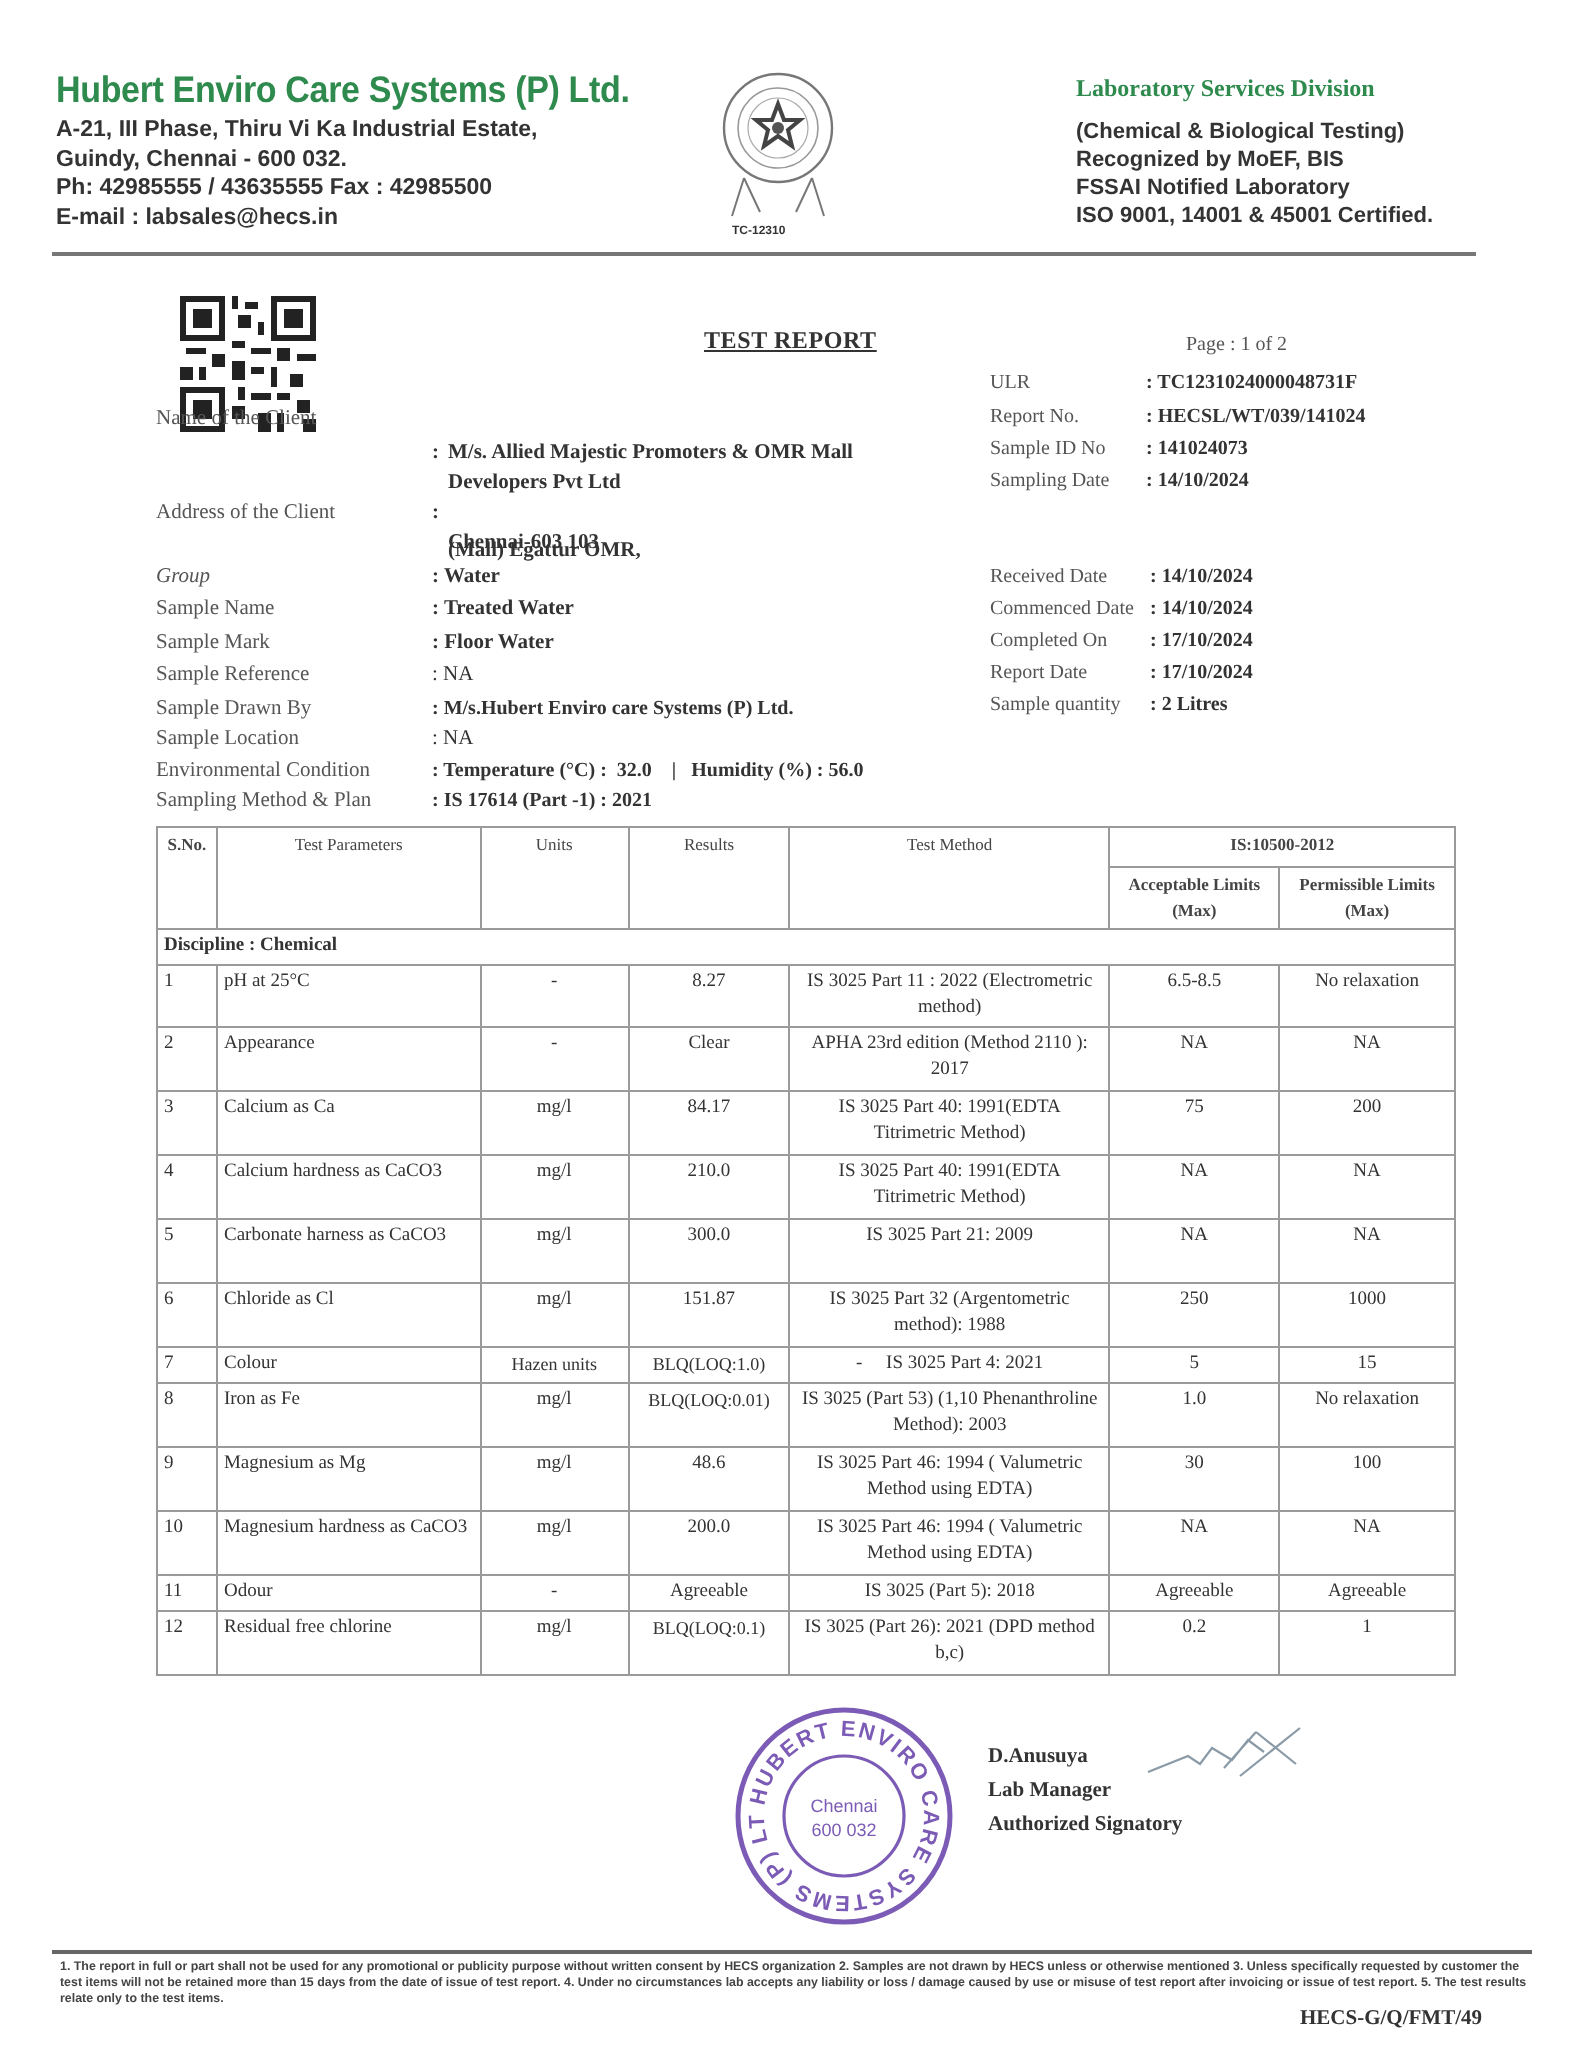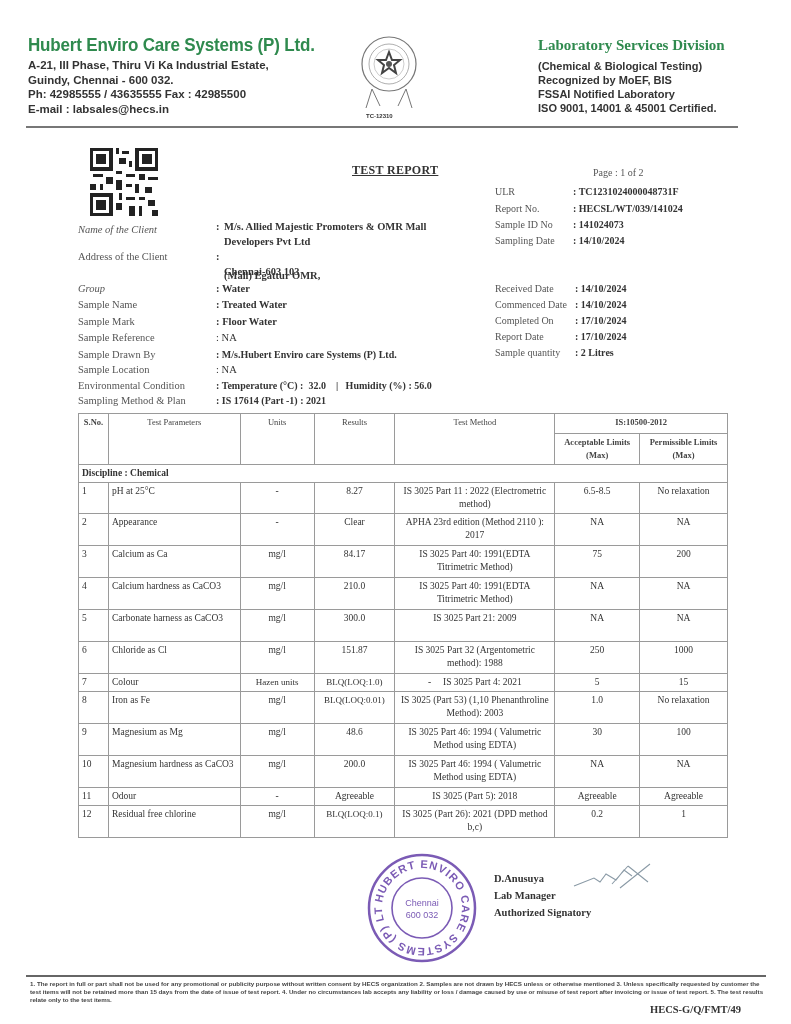--- a/index.html
+++ b/index.html
@@ -4,21 +4,21 @@
 <style>
   * { box-sizing: border-box; margin: 0; padding: 0; }
   html, body { width: 791px; height: 1024px; background: #ffffff; overflow: hidden; }
   body { position: relative; font-family: "Liberation Serif", serif; color: #2a2a2a; }
 
   .abs { position: absolute; }
 
   
   .company-name { left: 28px; top: 34px; font-family: "Liberation Sans", sans-serif; font-weight: bold; font-size: 18.5px; color: #2f8a4e; letter-spacing: -0.2px; transform: scaleX(0.92); transform-origin: left; white-space: nowrap; }
   .addr { left: 28px; font-family: "Liberation Sans", sans-serif; font-weight: bold; font-size: 11.5px; color: #333; white-space: nowrap; }
-  .div-title { left: 538px; top: 37px; font-family: "Liberation Serif", serif; font-weight: bold; font-size: 15px; color: #2f8a4e; white-space: nowrap; }
+  .div-title { left: 538px; top: 37px; font-family: "Liberation Serif", serif; font-weight: bold; font-size: 12px; color: #2f8a4e; white-space: nowrap; }
   .div-line { left: 538px; font-family: "Liberation Sans", sans-serif; font-weight: bold; font-size: 11px; color: #333; white-space: nowrap; }
   .header-rule { left: 26px; top: 126px; width: 712px; height: 2px; background: #777; }
 
   .emblem { left: 358px; top: 34px; width: 62px; height: 84px; }
   .emblem-code { left: 366px; top: 113px; font-family: "Liberation Sans", sans-serif; font-size: 6px; font-weight: bold; color: #333; }
 
   
   .qr { left: 90px; top: 148px; width: 68px; height: 68px; }
 
   .report-title { left: 352px; top: 163px; font-size: 12px; font-weight: bold; text-decoration: underline; letter-spacing: 0.3px; color: #333; }
@@ -113,21 +113,21 @@
     <rect x="15" y="15" width="2" height="1"></rect>
       <rect x="18" y="16" width="2" height="2"></rect>
       <rect x="15" y="18" width="1" height="3"></rect>
       <rect x="19" y="19" width="2" height="2"></rect>
   </g>
 </svg>
 
 <div class="abs report-title">TEST REPORT</div>
 <div class="abs lbl" style="left:593px; top:167px; font-size:10px;">Page : 1 of 2</div>
 
-<div class="abs lbl" style="left:78px; top:224px;font-style:italic;">Name of the Client</div>
+<div class="abs lbl" style="left:78px; top:204px;">Name of the Client</div>
 <div class="abs val" style="left:216px; top:221px;">:</div>
 <div class="abs val" style="left:224px; top:221px;">M/s. Allied Majestic Promoters &amp; OMR Mall</div>
 <div class="abs val" style="left:224px; top:236px;">Developers Pvt Ltd</div>
 
 <div class="abs lbl" style="left:78px; top:251px;">Address of the Client</div>
 <div class="abs val" style="left:216px; top:251px;">:</div>
 <div class="abs val" style="left:224px; top:251px;margin-top:19px;">(Mall) Egattur OMR,</div>
 <div class="abs val" style="left:224px; top:266px;">Chennai-603 103</div>
 
 <div class="abs lbl" style="left:495px; top:186px; font-size:10px;">ULR</div>

